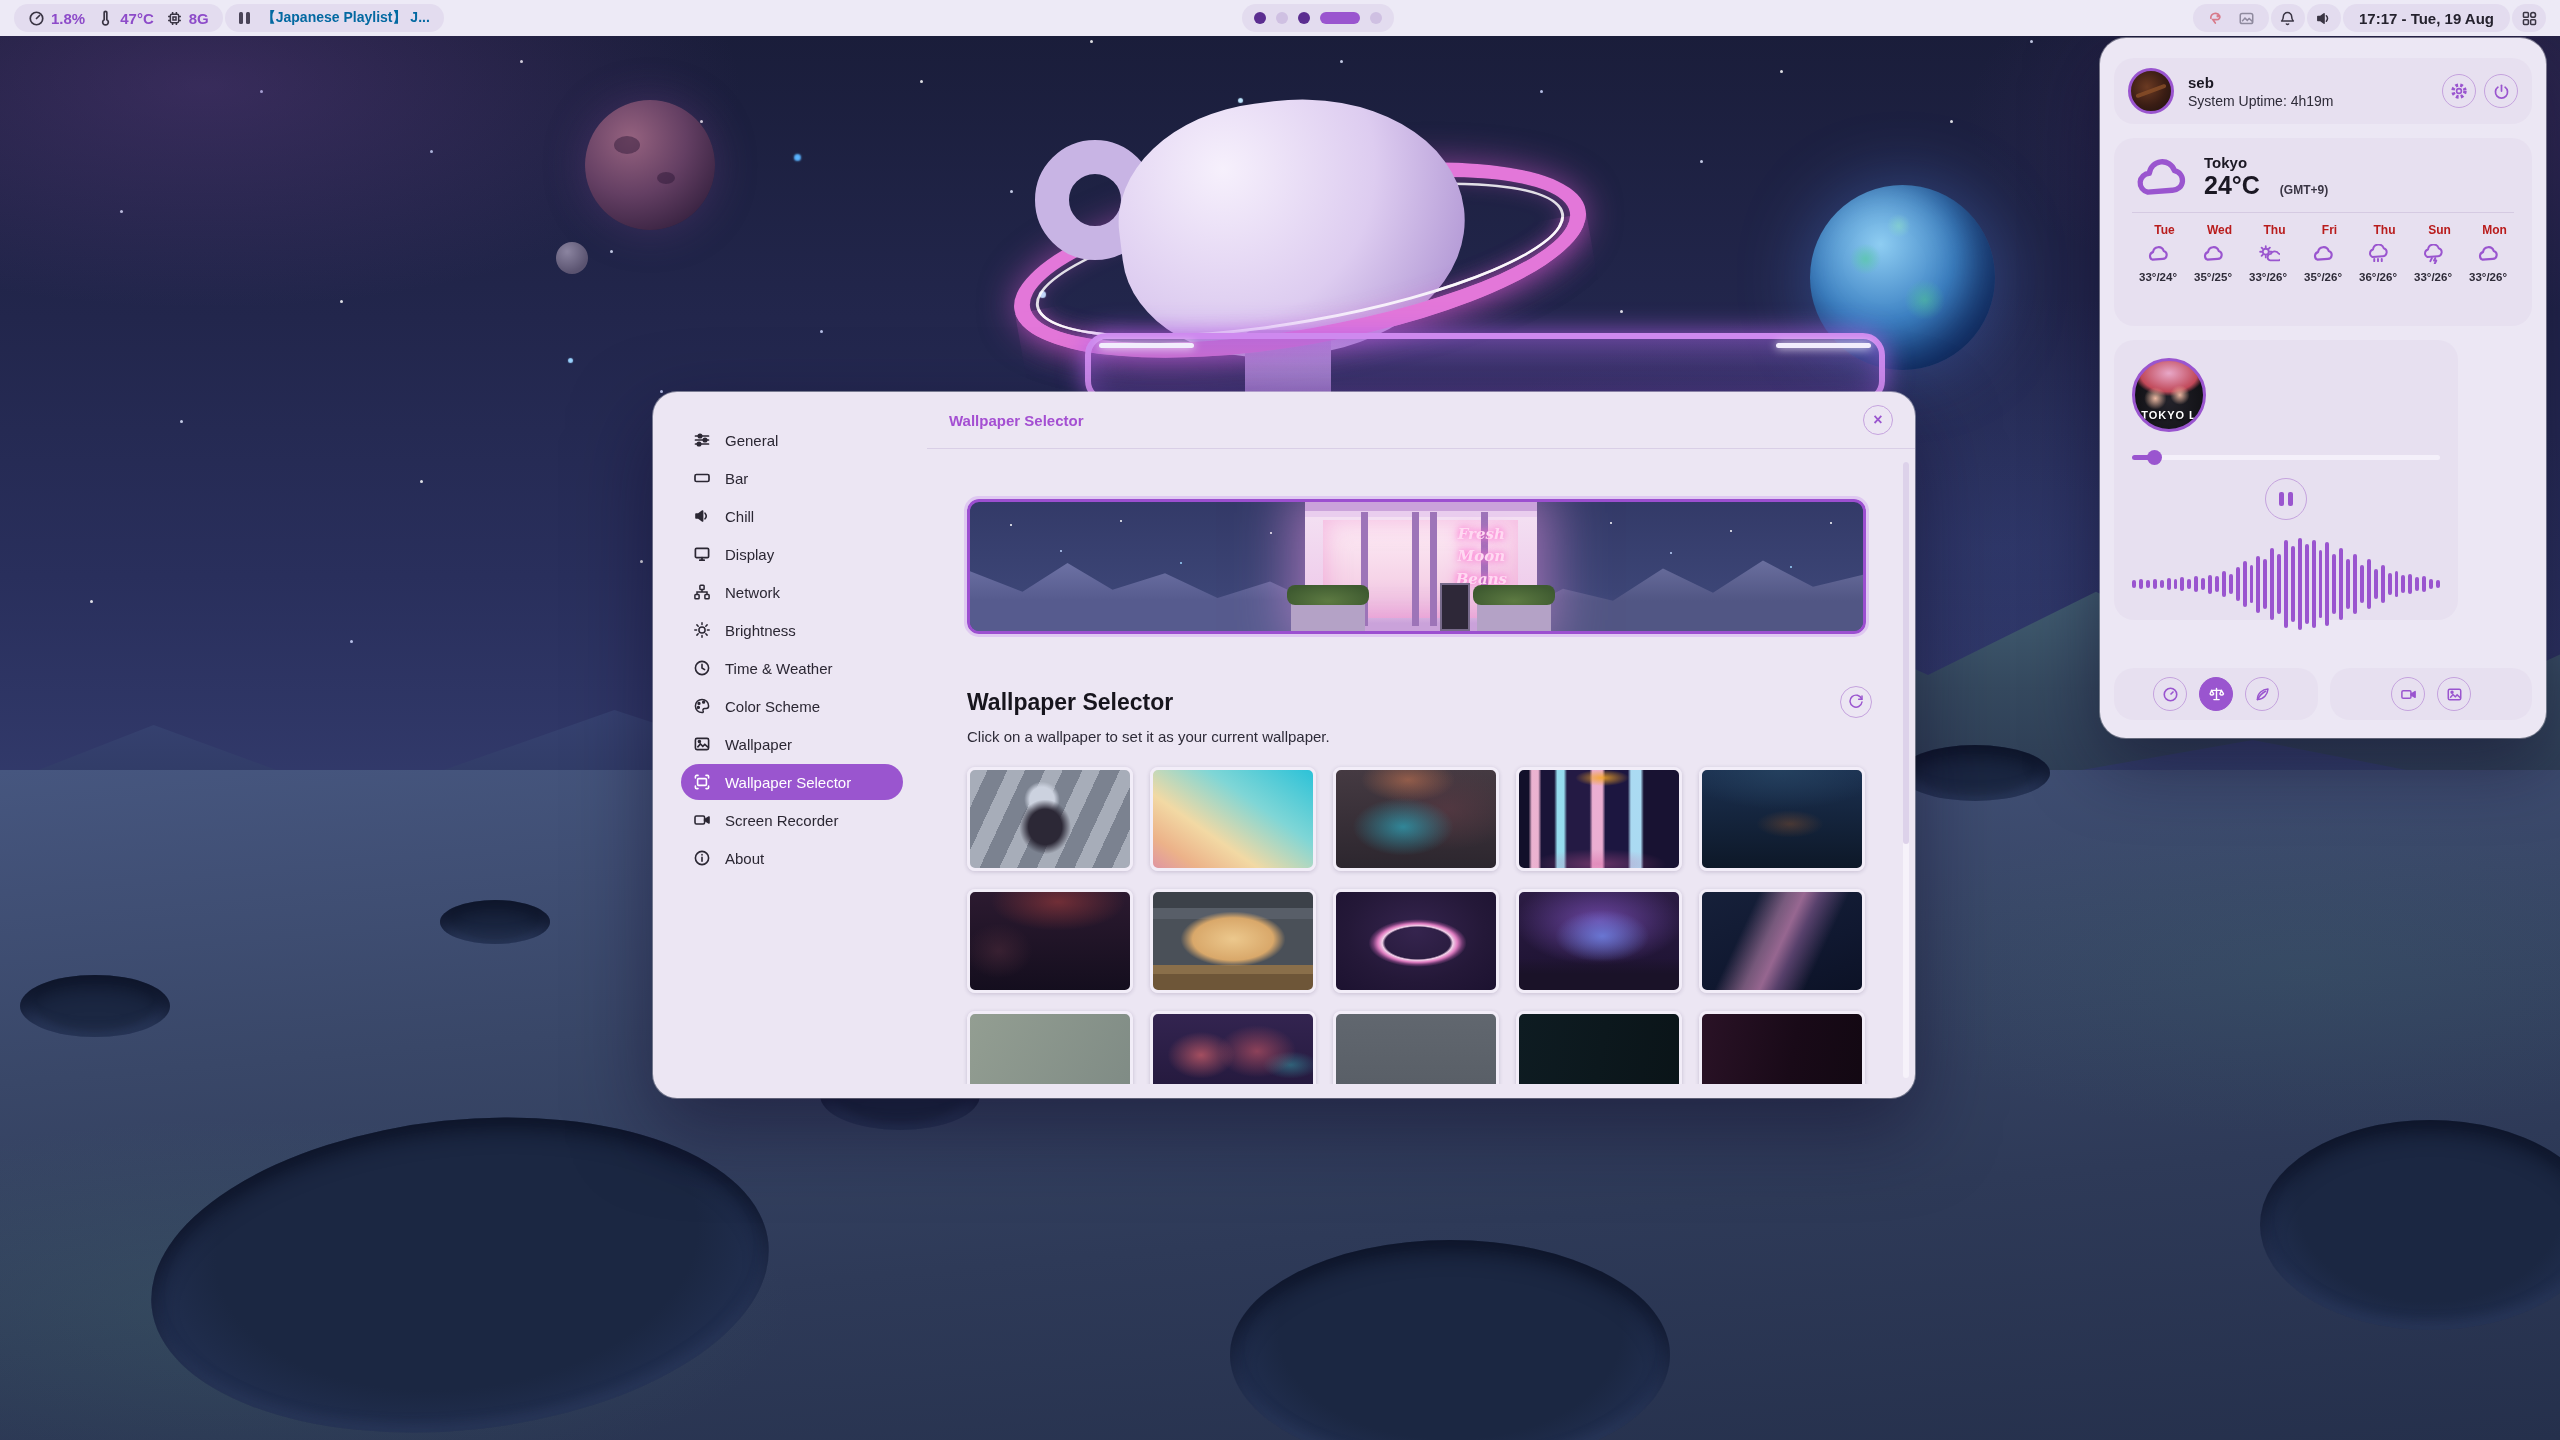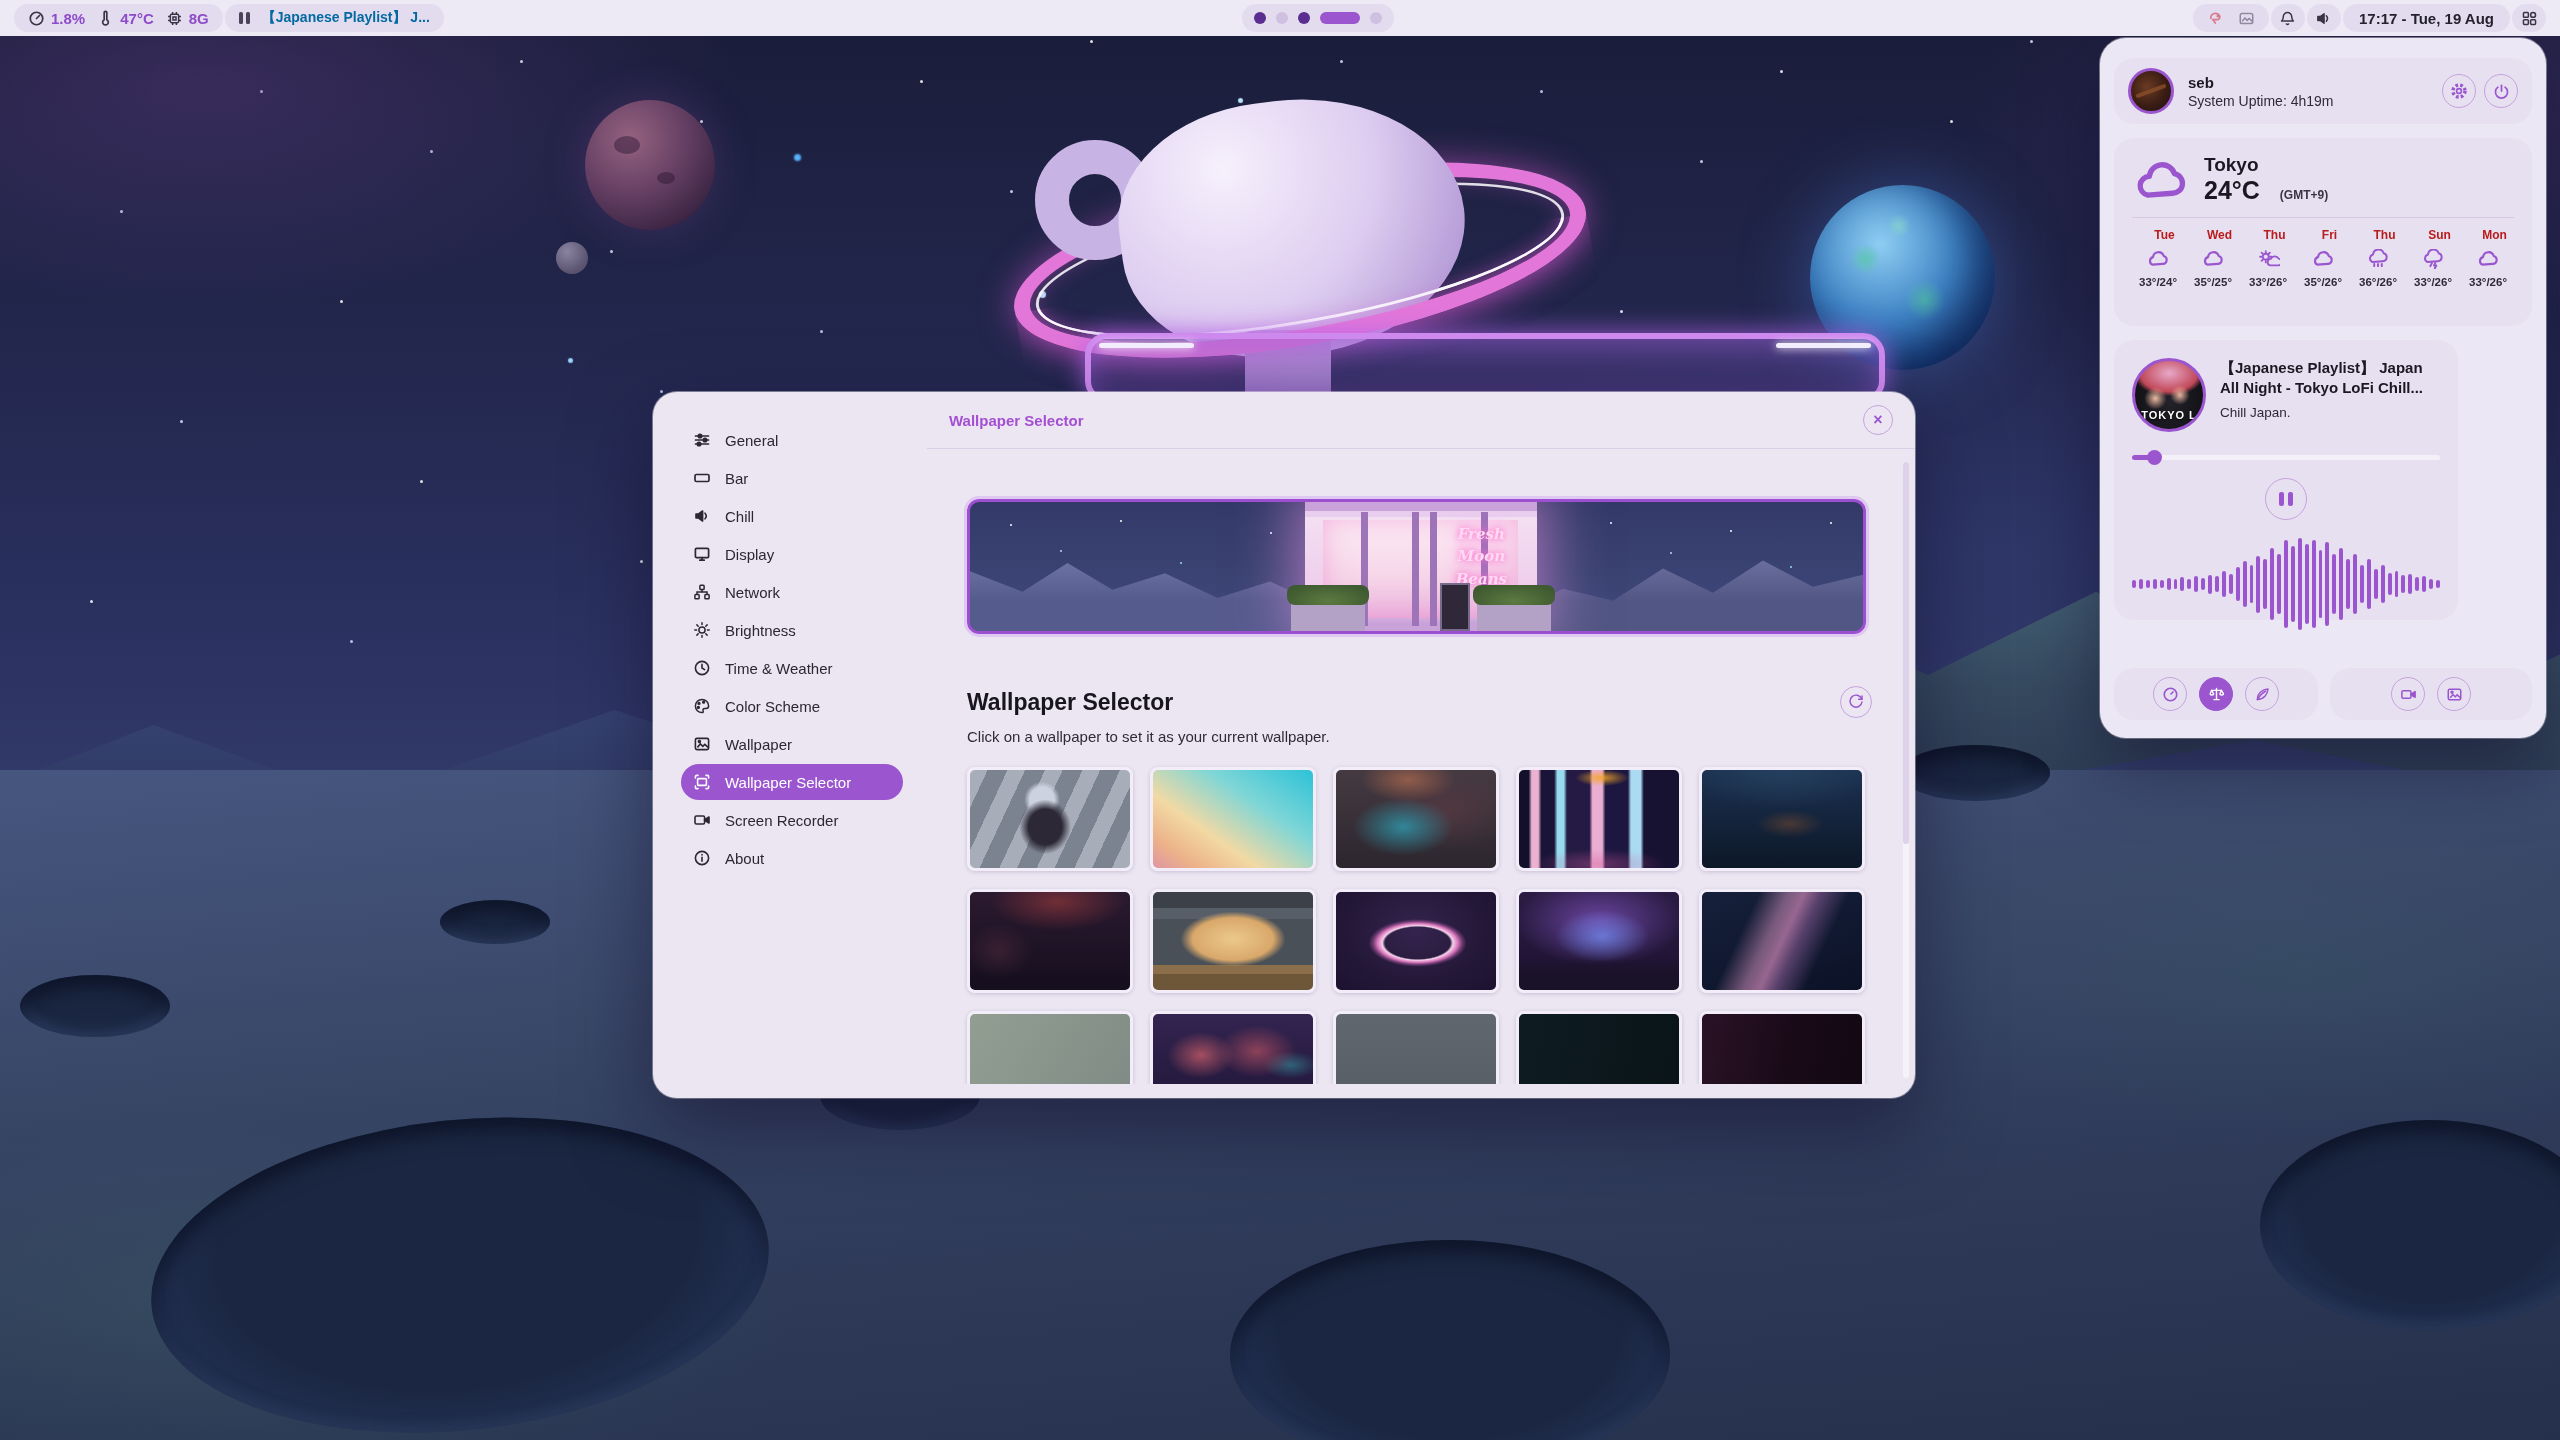--- a/index.html
+++ b/index.html
@@ -139,21 +139,21 @@
     position:relative; overflow:hidden; }
   .avatar::after { content:""; position:absolute; left:10%; top:45%; width:80%; height:10%;
     background:#8a4f28; transform:rotate(-20deg); border-radius:2px; opacity:.8; }
   .uname { font-weight:bold; font-size:15px; color:#1b1823; }
   .uptime { font-size:14px; color:#2e2b38; margin-top:2px; }
   .iconbtn { width:34px; height:34px; border-radius:50%; border:1.5px solid #c5a3de; color:#9a55cf;
     display:flex; align-items:center; justify-content:center; cursor:pointer; background:transparent; }
   #usercard .btns { margin-left:auto; display:flex; gap:8px; }
   #weathercard { top:100px; height:188px; padding:16px 18px 10px; }
   .wtop { display:flex; align-items:center; gap:14px; }
-  .wcity { font-weight:bold; font-size:19px; color:#1b1823; }
+  .wcity { font-weight:bold; font-size:15px; color:#1b1823; }
   .wtemp { font-weight:bold; font-size:25px; color:#1b1823; }
   .wtz { font-weight:bold; font-size:12px; color:#3a3544; margin-left:20px; }
   .wdiv { height:1px; background:#d5cae2; margin:12px 0 10px; }
   .forecast { display:flex; justify-content:space-between; }
   .fday { display:flex; flex-direction:column; align-items:center; gap:7px; width:52px; }
   .fday .d { font-weight:bold; font-size:12px; color:#b91c1c;margin-left:13px; }
   .fday .t { font-size:11.5px; font-weight:bold; color:#2e2b38; }
   .fday svg { color:#9a55cf; }
   #mediacard { top:302px; height:280px; width:344px; padding:18px; }
   .mrow { display:flex; gap:14px; }
@@ -554,24 +554,20 @@
         <span class="t">33°/26°</span>
       </div>
     </div>
   </div>
 
   <div class="card" id="mediacard">
     <div class="mrow">
       <div class="albumart">
           <span>TOKYO L</span>
         </div>
-      <div>
-        <div class="mtitle">【Japanese Playlist】 Japan All Night - Tokyo LoFi Chill...</div>
-        <div class="martist">Chill Japan.</div>
-      </div>
     </div>
     <div class="slider">
       <div class="track"></div>
       <div class="fill" style="width:7%"></div>
       <div class="knob" style="left:7%"></div>
     </div>
     <div class="playbtn">
         <i></i>
         <i></i>
       </div>

